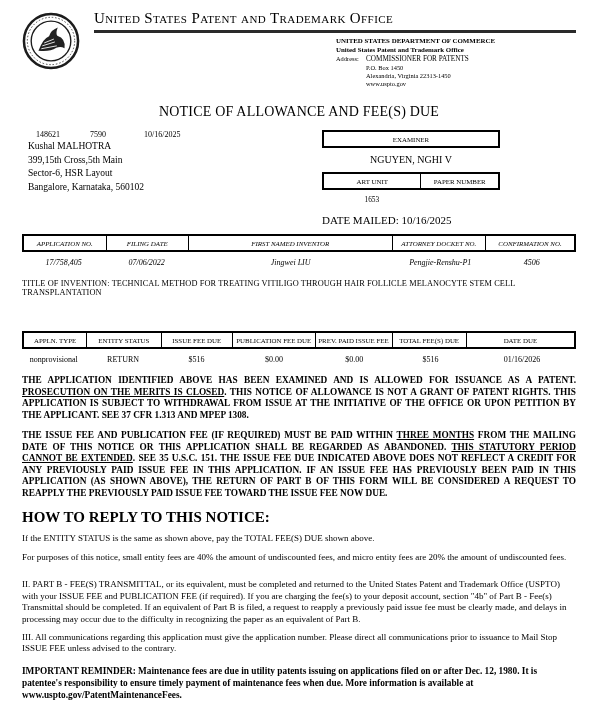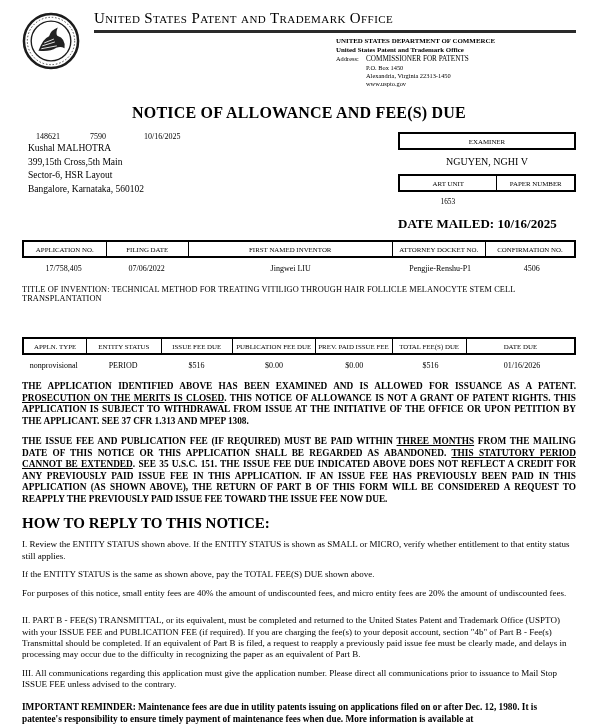--- a/index.html
+++ b/index.html
@@ -19,47 +19,47 @@
     padding-bottom:2px;
   }
   .header-rule { height:3px; background:#2a2a2a; margin-top:1px; }
   .commerce-block { margin-left:auto; width:240px; margin-top:4px; line-height:1.25; }
   .dept-line { font-weight:bold; font-size:6.9px; }
   .addr-row { display:flex; font-size:6.4px; margin-top:1px; }
   .addr-label { flex:0 0 30px; }
   .addr-lines div { font-size:6.4px; }
   .addr-first { font-size:7.2px !important;text-align:right; }
   
-  .doc-title { text-align:center; font-weight:bold; font-size:16px; margin:16px 0 10px 0; letter-spacing:0.2px; }
+  .doc-title { text-align:center; font-weight:normal; font-size:14px; margin:16px 0 10px 0; letter-spacing:0.2px; }
   
-  .info-row { display:flex; justify-content:space-between; margin-top:6px; }
+  .info-row { display:flex; margin-top:6px; }
   .mailing { width:300px; padding-left:6px; }
   .mail-codes { font-size:8px; margin-bottom:1px; }
   .mail-codes span { display:inline-block; }
   .mc1 { width:52px; margin-left:8px; }
   .mc2 { width:52px; }
   .mailing .addr-line { font-size:9.5px; line-height:13.5px; }
   .recipient { font-size:10px; }
   .examiner-panel { width:178px; flex:0 0 178px; }
   .ex-box { border:2px solid #000; text-align:center; font-size:6.9px; padding:4px 0 3px 0; }
   .ex-value { text-align:center; font-size:10px; padding:6px 0 7px 0; }
   .ex-split { display:grid; grid-template-columns:56% 44%; border:2px solid #000; }
   .ex-split div { text-align:center; font-size:6.9px; padding:4px 0 3px 0; }
   .ex-split div:first-child { border-right:1.5px solid #000; }
   .ex-split-vals { display:grid; grid-template-columns:56% 44%; }
   .ex-split-vals div { text-align:center; font-size:7.4px; padding:5px 0 4px 0; }
-  .date-mailed { font-weight:bold; font-size:13px; margin-top:6px; }
+  .date-mailed { font-weight:normal; font-size:11px; margin-top:6px; }
   
   .tbl { margin-top:8px; }
   .tbl-head { display:grid; border:2px solid #000; }
   .tbl-head div { text-align:center; font-size:6.9px; padding:4px 1px 3px 1px; border-right:1.5px solid #000; }
   .tbl-head div:last-child { border-right:none; }
   .tbl-vals { display:grid; }
   .tbl-vals div { text-align:center; font-size:8px; padding:6px 1px 2px 1px; }
-  .cols-app  { grid-template-columns:15% 15% 37% 17% 16%; }
+  .cols-app  { grid-template-columns:15% 15% 37% 17% 16%;font-style:italic; }
   .cols-fee  { grid-template-columns:11.5% 13.5% 13% 15% 14% 13.5% 19.5%; }
   .invention-title { font-size:8.3px; margin-top:10px; letter-spacing:0.1px; }
   .fee-tbl { margin-top:34px; }
   
   .para-bold { font-weight:bold; font-size:9.3px; line-height:1.24; text-align:justify; margin-top:9px; }
   .u { text-decoration:underline; }
   .howto-heading { font-weight:bold; font-size:15px; margin-top:10px; }
   .body-para { font-size:9px; line-height:1.27; margin-top:7px; }
   .gap-top { margin-top:16px; }
   .reminder { font-weight:bold; font-size:9.3px; line-height:1.3; margin-top:10px; }
@@ -151,38 +151,37 @@
       <div>APPLN. TYPE</div>
       <div>ENTITY STATUS</div>
       <div>ISSUE FEE DUE</div>
       <div>PUBLICATION FEE DUE</div>
       <div>PREV. PAID ISSUE FEE</div>
       <div>TOTAL FEE(S) DUE</div>
       <div>DATE DUE</div>
     </div>
     <div class="tbl-vals cols-fee">
       <div>nonprovisional</div>
-      <div>PERIOD</div>
+      <div>RETURN</div>
       <div>$516</div>
       <div>$0.00</div>
       <div>$0.00</div>
       <div>$516</div>
       <div>01/16/2026</div>
     </div>
   </div>
 
   <div class="para-bold">
     <span>THE APPLICATION IDENTIFIED ABOVE HAS BEEN EXAMINED AND IS ALLOWED FOR ISSUANCE AS A PATENT. </span><span class="u">PROSECUTION ON THE MERITS IS CLOSED</span><span>.  THIS NOTICE OF ALLOWANCE IS NOT A GRANT OF PATENT RIGHTS. THIS APPLICATION IS SUBJECT TO WITHDRAWAL FROM ISSUE AT THE INITIATIVE OF THE OFFICE OR UPON PETITION BY THE APPLICANT.  SEE 37 CFR 1.313 AND MPEP 1308.</span>
   </div>
   <div class="para-bold">
     <span>THE ISSUE FEE AND PUBLICATION FEE (IF REQUIRED) MUST BE PAID WITHIN </span><span class="u">THREE MONTHS</span><span> FROM THE MAILING DATE OF THIS NOTICE OR THIS APPLICATION SHALL BE REGARDED AS ABANDONED.  </span><span class="u">THIS STATUTORY PERIOD CANNOT BE EXTENDED</span><span>.  SEE 35 U.S.C. 151.  THE ISSUE FEE DUE INDICATED ABOVE DOES NOT REFLECT A CREDIT FOR ANY PREVIOUSLY PAID ISSUE FEE IN THIS APPLICATION.  IF AN ISSUE FEE HAS PREVIOUSLY BEEN PAID IN THIS APPLICATION (AS SHOWN ABOVE), THE RETURN OF PART B OF THIS FORM WILL BE CONSIDERED A REQUEST TO REAPPLY THE PREVIOUSLY PAID ISSUE FEE TOWARD THE ISSUE FEE NOW DUE.</span>
   </div>
 
   <div class="howto-heading">HOW TO REPLY TO THIS NOTICE:</div>
-  <div class="body-para">I. Review the ENTITY STATUS shown above. If the ENTITY STATUS is shown as SMALL or MICRO, verify whether entitlement to that entity status still applies.</div>
   <div class="body-para">If the ENTITY STATUS is the same as shown above, pay the TOTAL FEE(S) DUE shown above.</div>
   <div class="body-para">For purposes of this notice, small entity fees are 40% the amount of undiscounted fees, and micro entity fees are 20% the amount of undiscounted fees.</div>
   <div class="body-para gap-top">II. PART B - FEE(S) TRANSMITTAL, or its equivalent, must be completed and returned to the United States Patent and Trademark Office (USPTO) with your ISSUE FEE and PUBLICATION FEE (if required). If you are charging the fee(s) to your deposit account, section "4b" of Part B - Fee(s) Transmittal should be completed. If an equivalent of Part B is filed, a request to reapply a previously paid issue fee must be clearly made, and delays in processing may occur due to the difficulty in recognizing the paper as an equivalent of Part B.</div>
   <div class="body-para">III. All communications regarding this application must give the application number. Please direct all communications prior to issuance to Mail Stop ISSUE FEE unless advised to the contrary.</div>
 
   <div class="reminder">IMPORTANT REMINDER: Maintenance fees are due in utility patents issuing on applications filed on or after Dec. 12, 1980. It is patentee's responsibility to ensure timely payment of maintenance fees when due. More information is available at www.uspto.gov/PatentMaintenanceFees.</div>
 
 </div>
 
 </body></html>

